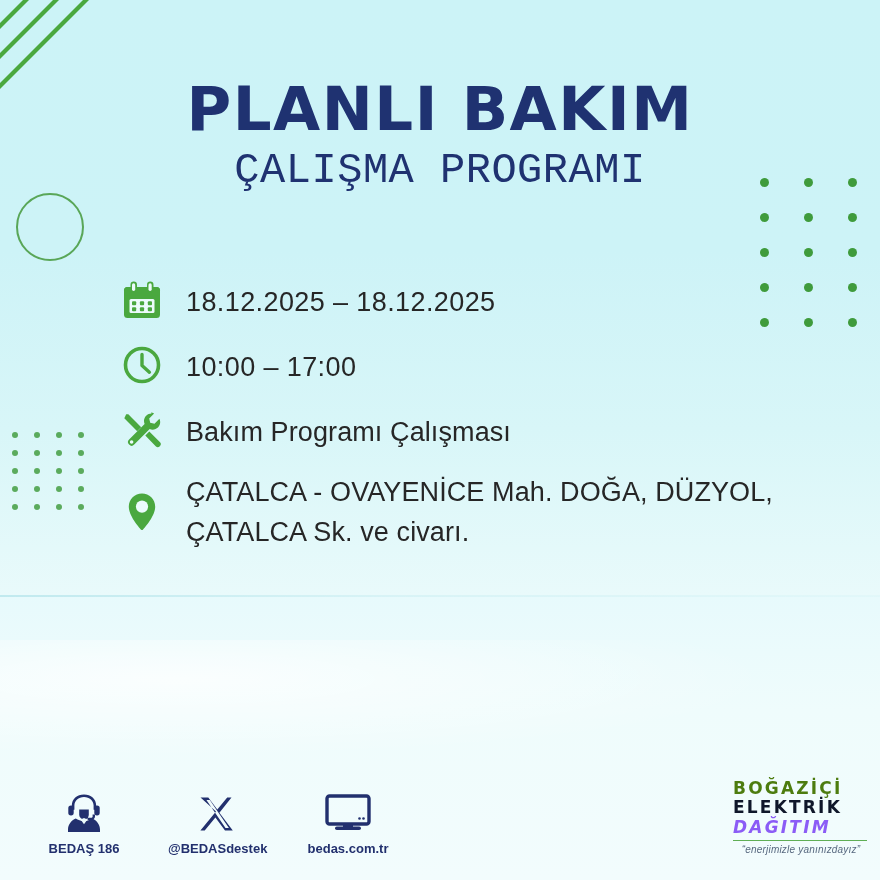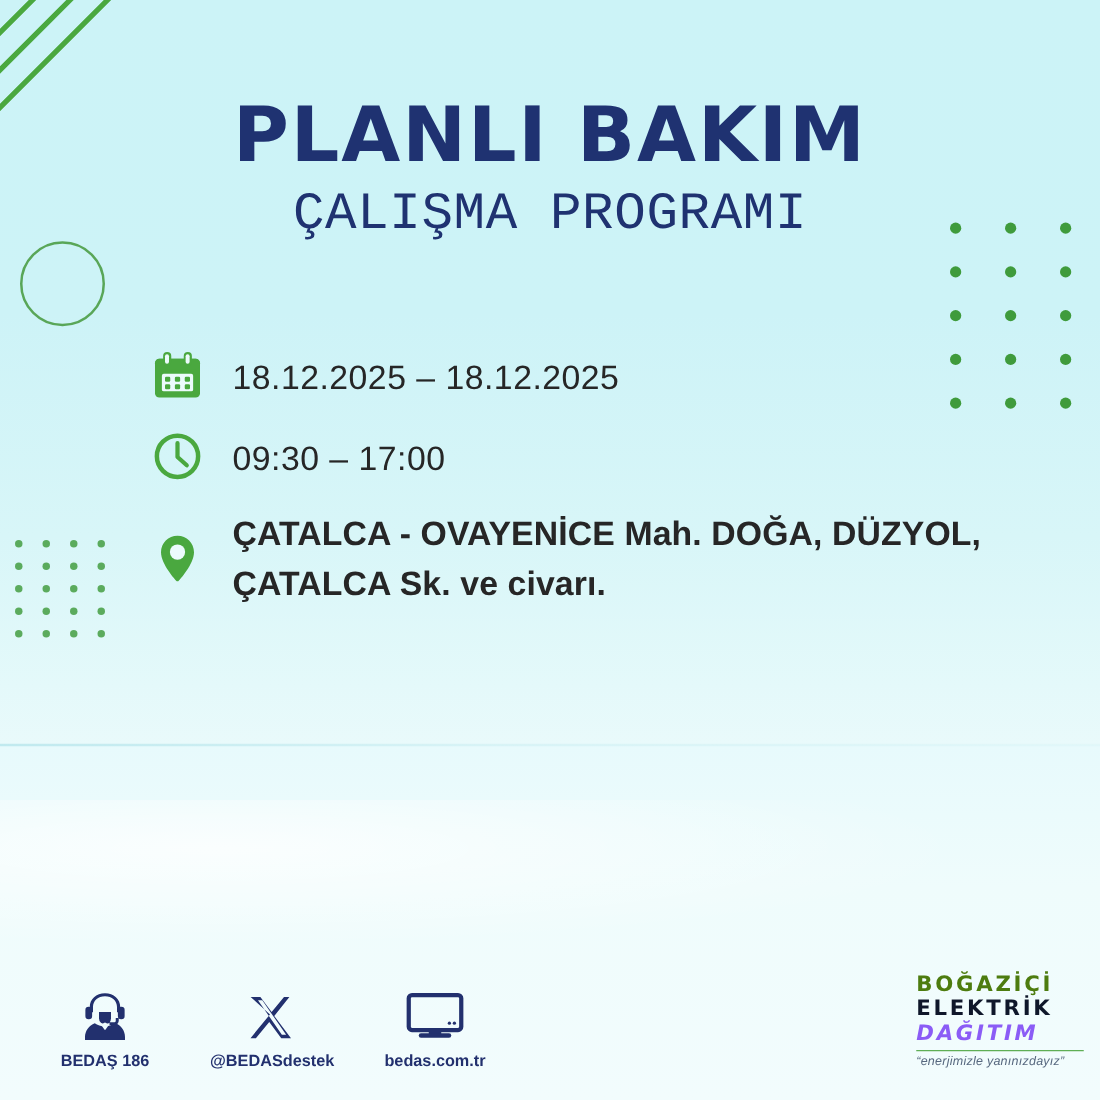--- a/index.html
+++ b/index.html
@@ -125,21 +125,21 @@
   .info {
     position: absolute;
     left: 118px; top: 276px;
     width: 762px;
   }
   .info-row {
     display: flex;
     align-items: center;
     margin-bottom: 17px;
   }
-  .info-row:last-child { margin-bottom: 0; font-weight: bold; }
+  .info-row:last-child { margin-bottom: 0; }
   .info-icon {
     flex: 0 0 auto;
     width: 48px;
     height: 48px;
     display: flex;
     align-items: center;
     justify-content: center;
   }
   .info-icon svg { display:block; }
   .info-text {
@@ -210,20 +210,21 @@
     background: #5fae55;
   }
   .brand-tag {
     margin-top: 3px;
     font-size: 10px;
     font-style: italic;
     color: #57687f;
     letter-spacing: .2px;
     white-space: nowrap;
     font-family: "Liberation Sans", sans-serif;
+    text-align: center;
   }
 </style>
 </head>
 <body>
 
 <div id="poster">
 
   <div class="band-top"></div>
   <div class="band-bottom"></div>
   <div class="band-divider"></div>
@@ -328,23 +329,36 @@
       <div class="info-text">18.12.2025 – 18.12.2025</div>
     </div>
 
     <div class="info-row row-time">
       <div class="info-icon">
         <svg width="44" height="44" viewBox="0 0 44 44" aria-hidden="true">
           <circle cx="22" cy="22" r="16.5" fill="none" stroke="#4aa83f" stroke-width="3.6"></circle>
           <path d="M22 11.5 L22 22.6 L29.4 29.2" fill="none" stroke="#4aa83f" stroke-width="3.4" stroke-linecap="round" stroke-linejoin="round"></path>
         </svg>
       </div>
-      <div class="info-text">09:30 – 17:00</div>
-    </div>
-
+      <div class="info-text">10:00 – 17:00</div>
+    </div>
+
+    <div class="info-row row-type">
+      <div class="info-icon">
+        <svg width="44" height="44" viewBox="0 0 44 44" aria-hidden="true">
+          <g fill="#4aa83f">
+            <path d="M31.6 5.5c-4.3 0-7.6 3.4-7.6 7.6 0 1 .2 2 .6 2.9L9.1 31.5a3.6 3.6 0 0 0 0 5.1 3.6 3.6 0 0 0 5.1 0l15.5-15.5c.9.4 1.9.6 2.9.6 4.2 0 7.6-3.4 7.6-7.6 0-1.2-.3-2.3-.8-3.3l-4.9 4.9-4.3-1-1-4.3 4.9-4.9c-1-.6-2.1-.9-3.3-.9z"></path>
+            <path d="M6.2 6.3l-1.9 4 12.9 12.9 4-4L8.3 6.3z"></path>
+            <path d="M25.3 27.6l4-4 10.5 10.5a2.9 2.9 0 1 1-4.1 4.1z"></path>
+          </g>
+          <circle cx="11.6" cy="34" r="1.8" fill="#ecfbfc"></circle>
+        </svg>
+      </div>
+      <div class="info-text">Bakım Programı Çalışması</div>
+    </div>
 
     <div class="info-row row-address">
       <div class="info-icon">
         <svg width="44" height="44" viewBox="0 0 44 44" aria-hidden="true">
           <path d="M22 3.6c-7.3 0-13.2 5.9-13.2 13.2 0 9.6 11.8 22.4 12.3 22.9.5.5 1.3.5 1.8 0 .5-.5 12.3-13.3 12.3-22.9 0-7.3-5.9-13.2-13.2-13.2z" fill="#4aa83f"></path>
           <circle cx="22" cy="16.6" r="6.1" fill="#ecfbfc"></circle>
         </svg>
       </div>
       <div class="info-text">ÇATALCA - OVAYENİCE Mah. DOĞA, DÜZYOL, ÇATALCA Sk. ve civarı.</div>
     </div>

